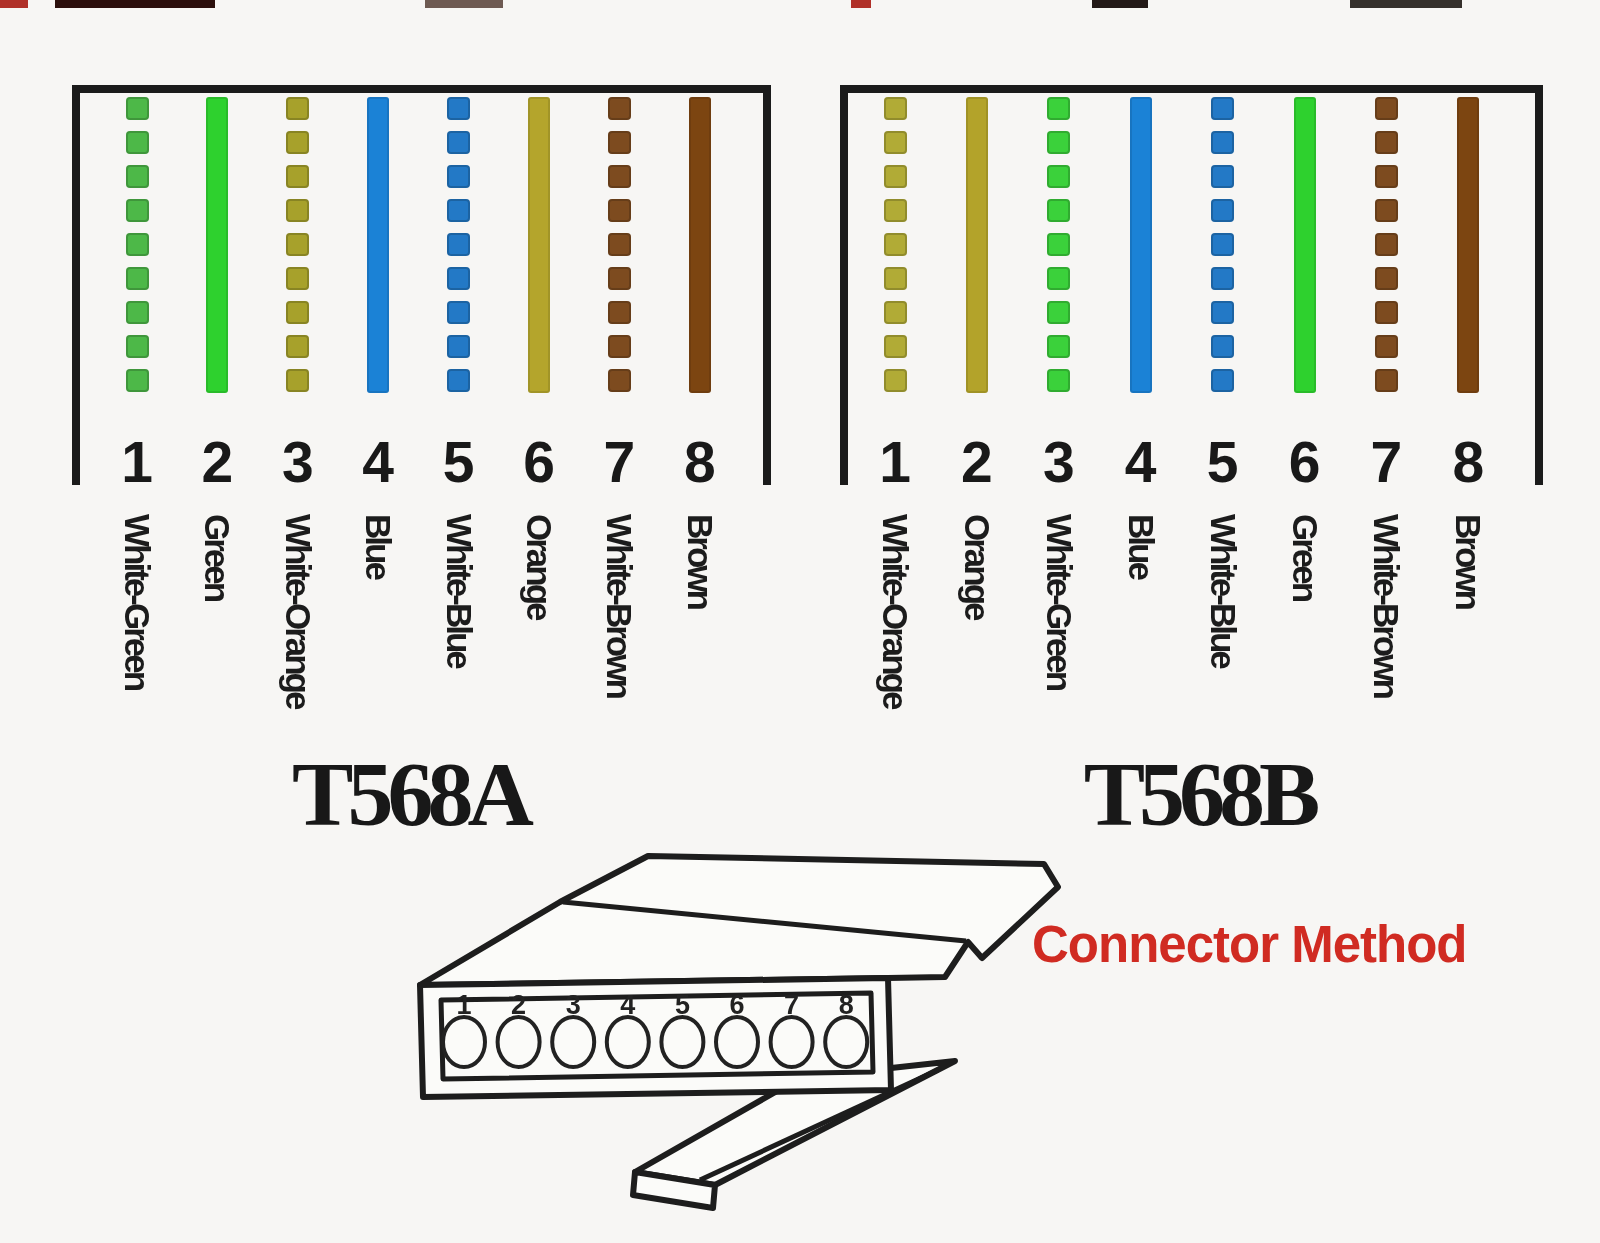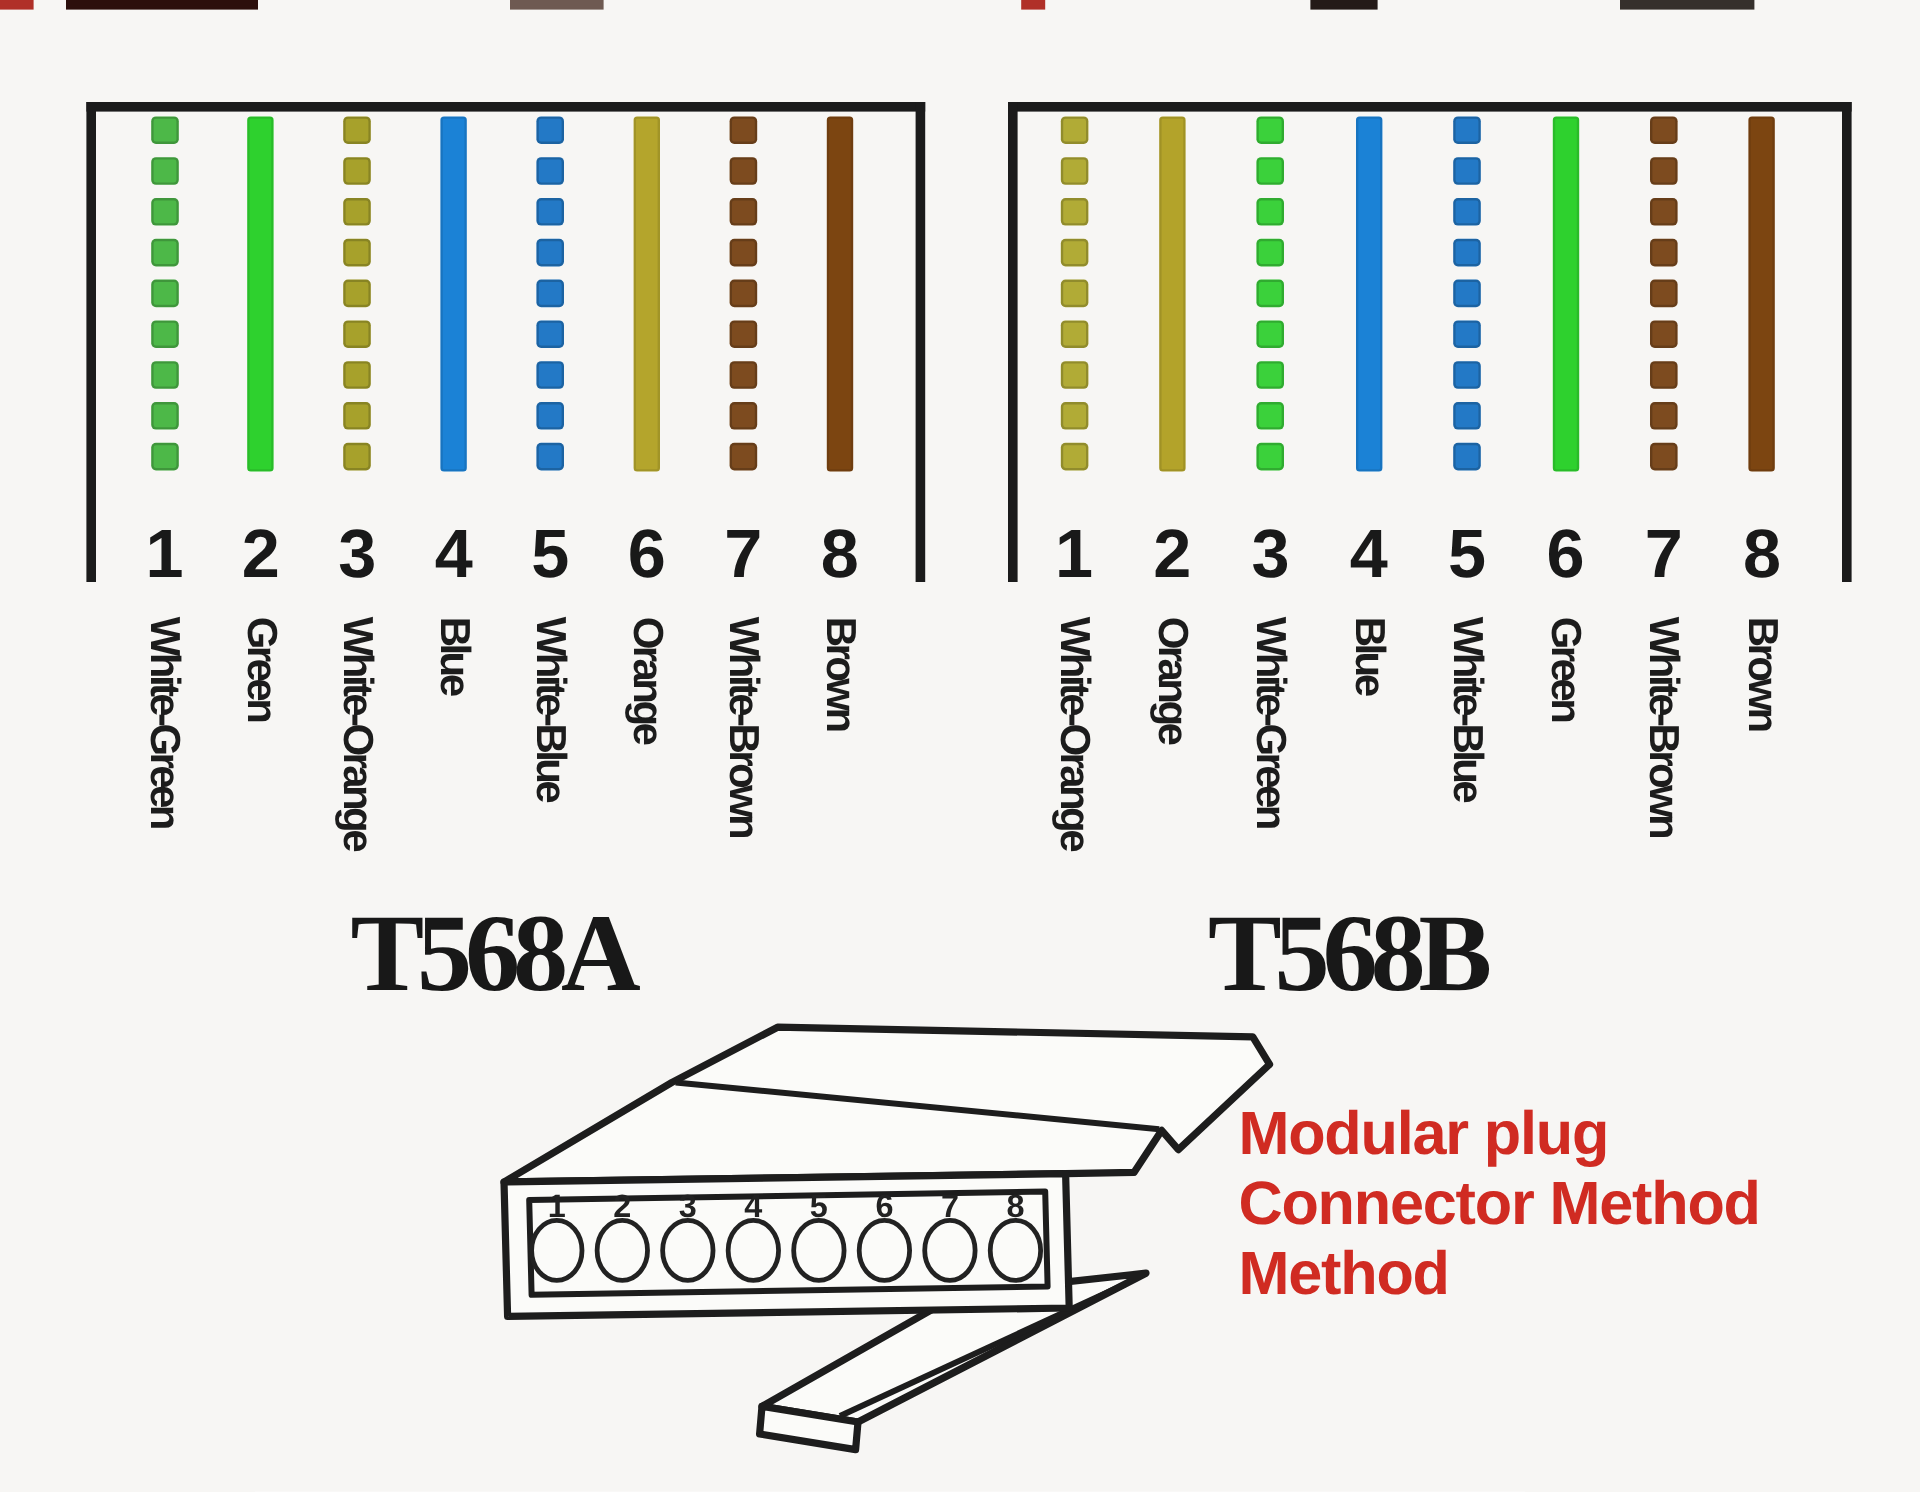--- a/index.html
+++ b/index.html
@@ -195,21 +195,21 @@
           <div class="sq" style="background: rgb(125, 75, 31);"></div>
           <div class="sq" style="background: rgb(125, 75, 31);"></div>
           <div class="sq" style="background: rgb(125, 75, 31);"></div>
         </div>
         <div class="pin-num" style="left: 1386.4px;">7</div>
         <div class="pin-label" style="left: 1386.4px;">White-Brown</div>
         <div class="stripe-solid" style="left: 1457.3px; background: rgb(124, 69, 17);"></div>
         <div class="pin-num" style="left: 1468.3px;">8</div>
         <div class="pin-label" style="left: 1468.3px;">Brown</div>
       </div>
-    <h2 class="std-title" style="left:1122px;">T568B</h2>
+    <h2 class="std-title" style="left:1199px;">T568B</h2>
   </section>
 
   <svg class="connector-svg" width="700" height="415" viewBox="0 0 700 415">
     <g fill="#fbfbf9" stroke="#1d1d1d" stroke-width="6" stroke-linejoin="round">
 
       <g>
         <path d="M400,250 L555,233 L315,357 L235,344 Z"></path>
         <path d="M235,344 L315,357 L313,380 L233,367 Z"></path>
         <path d="M538,242 L300,352" fill="none" stroke-width="5"></path>
       </g>
@@ -235,18 +235,16 @@
           <text x="337" y="186" text-anchor="middle" font-size="27" font-weight="600" fill="#222" stroke="none" font-family="&quot;Liberation Sans&quot;, sans-serif">6</text>
           <ellipse cx="391.6" cy="214" rx="21" ry="25" fill="#fbfbf9" stroke="#222"></ellipse>
           <text x="391.6" y="186" text-anchor="middle" font-size="27" font-weight="600" fill="#222" stroke="none" font-family="&quot;Liberation Sans&quot;, sans-serif">7</text>
           <ellipse cx="446.2" cy="214" rx="21" ry="25" fill="#fbfbf9" stroke="#222"></ellipse>
           <text x="446.2" y="186" text-anchor="middle" font-size="27" font-weight="600" fill="#222" stroke="none" font-family="&quot;Liberation Sans&quot;, sans-serif">8</text>
         </g>
     </g>
   </svg>
 
   <div class="caption" style="color: rgb(208, 43, 34);">
-    <div>Modular plug</div>
     <div>Connector Method</div>
-    <div>Method</div>
   </div>
 
 </div>
 
 </body></html>

